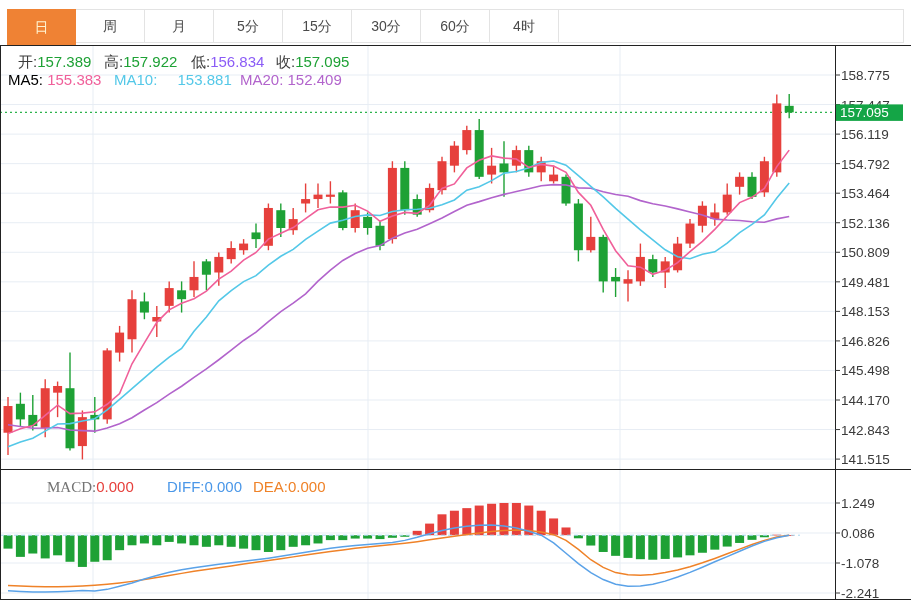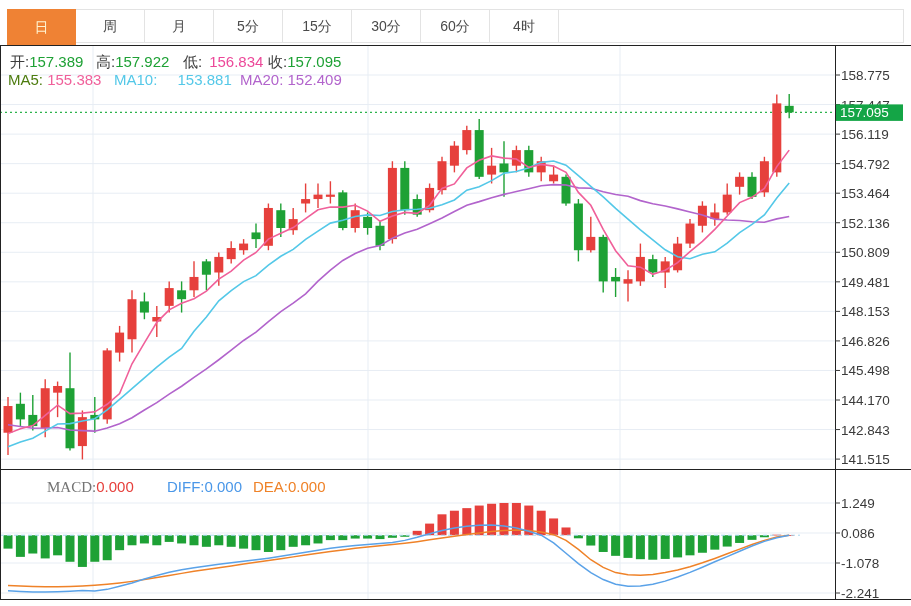--- a/index.html
+++ b/index.html
@@ -316,38 +316,38 @@
       <text x="841" y="568.01" font-size="13.5" fill="#3a3a3a">-1.078</text>
       <line x1="835" y1="593" x2="840" y2="593" stroke="#3a3a3a" stroke-width="1"></line>
       <text x="841" y="598" font-size="13.5" fill="#3a3a3a">-2.241</text>
     </g>
     <g>
       <rect x="836" y="104.39" width="67" height="16.5" fill="#14a546"></rect>
       <text x="840" y="117.39" font-size="13.5" fill="#ffffff">157.095</text>
     </g>
   </svg>
 
-<div class="overlay legend" style="left:0;top:53px;height:18px;width:830px;">
+<div class="overlay legend" style="left:8px;top:53px;height:18px;width:830px;">
   <span class="grp" style="left:10px;">
     <span class="lbl">开:</span><span style="color: rgb(30, 161, 53);">157.389</span>
   </span>
   <span class="grp" style="left:96px;">
     <span class="lbl">高:</span><span style="color: rgb(30, 161, 53); text-align: center;">157.922</span>
   </span>
   <span class="grp" style="left:183px;">
-    <span class="lbl">低:</span><span style="color: #ec4899; margin-left: 7px;">156.834</span>
+    <span class="lbl">低:</span><span style="color: #8b5cf6;">156.834</span>
   </span>
   <span class="grp" style="left:268px;">
     <span class="lbl">收:</span><span style="color: rgb(30, 161, 53);">157.095</span>
   </span>
 </div>
 
 <div class="overlay legend" style="left:0;top:71px;height:18px;width:830px;">
   <span class="grp" style="left:8px;">
-    <span style="color: #4d7c0f;">MA5:</span>&nbsp;<span style="color: rgb(240, 96, 154);">155.383</span>
+    <span style="color: #000000;">MA5:</span>&nbsp;<span style="color: rgb(240, 96, 154);">155.383</span>
   </span>
   <span class="grp" style="left:114px;">
     <span style="color: rgb(84, 200, 232);">MA10:</span>&nbsp;<span style="color: rgb(84, 200, 232); margin-left: 16px;">153.881</span>
   </span>
   <span class="grp" style="left:234px;margin-left:6px;">
     <span style="color: rgb(178, 100, 204);">MA20:</span>&nbsp;<span style="color: rgb(178, 100, 204);">152.409</span>
   </span>
 </div>
 
 <div class="overlay legend" style="left:0;top:478px;height:18px;width:830px;">

